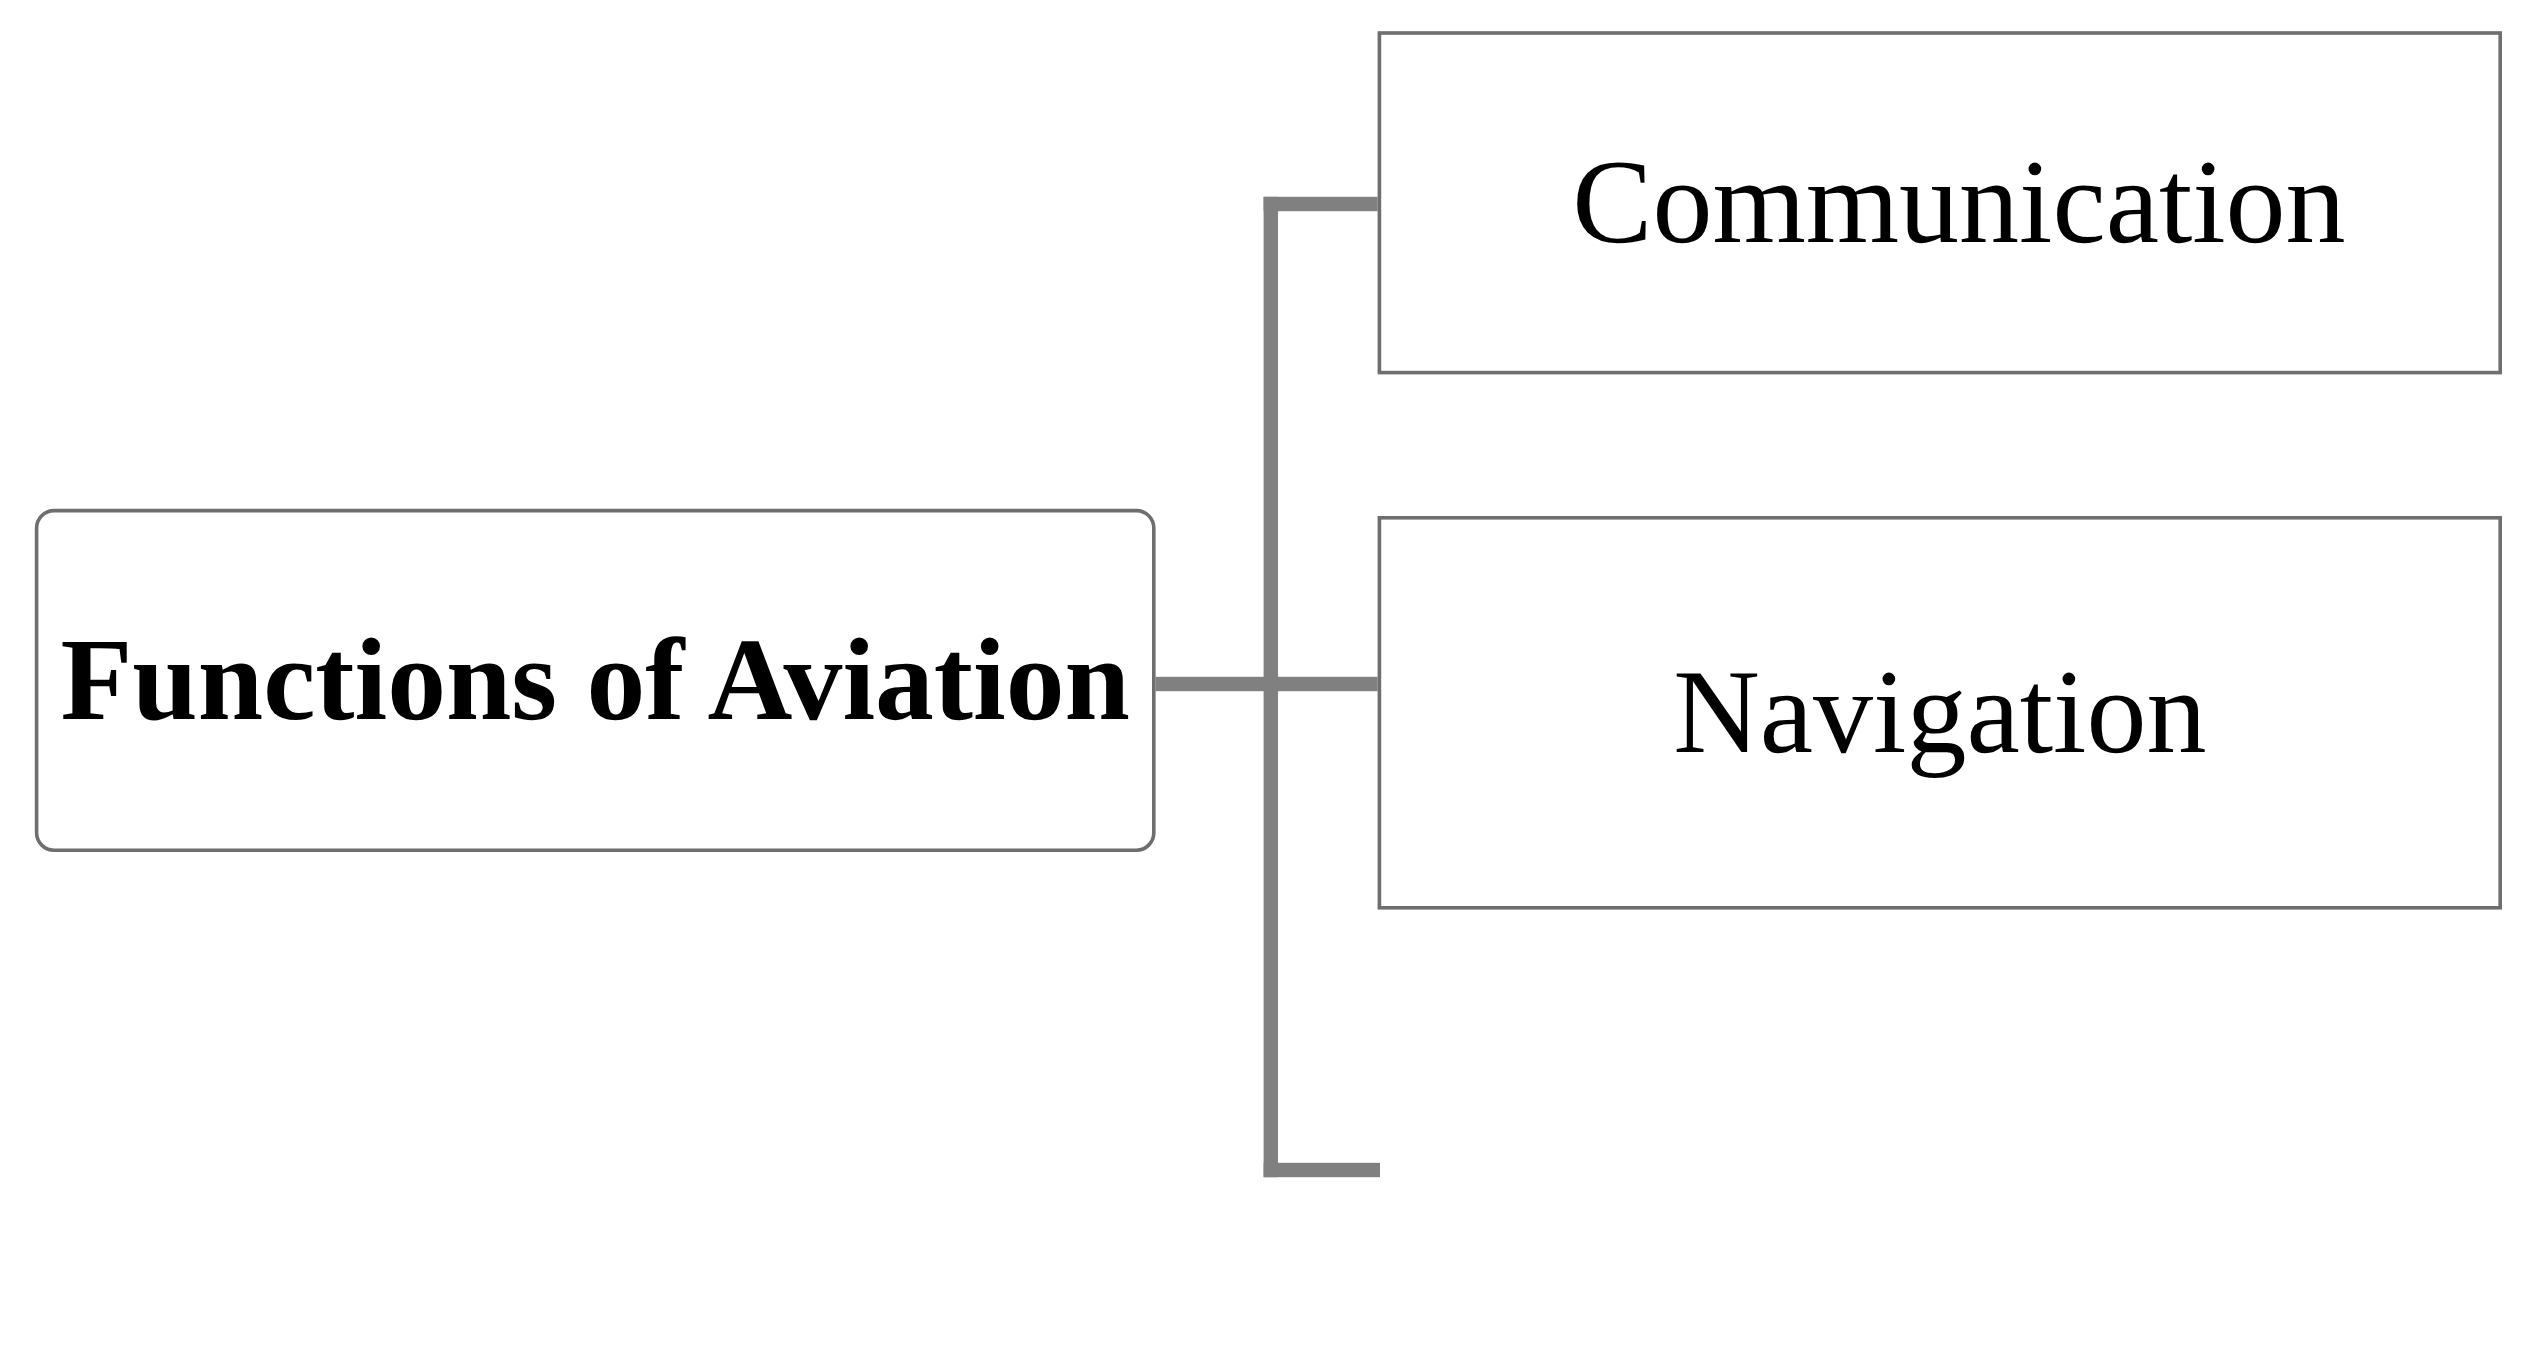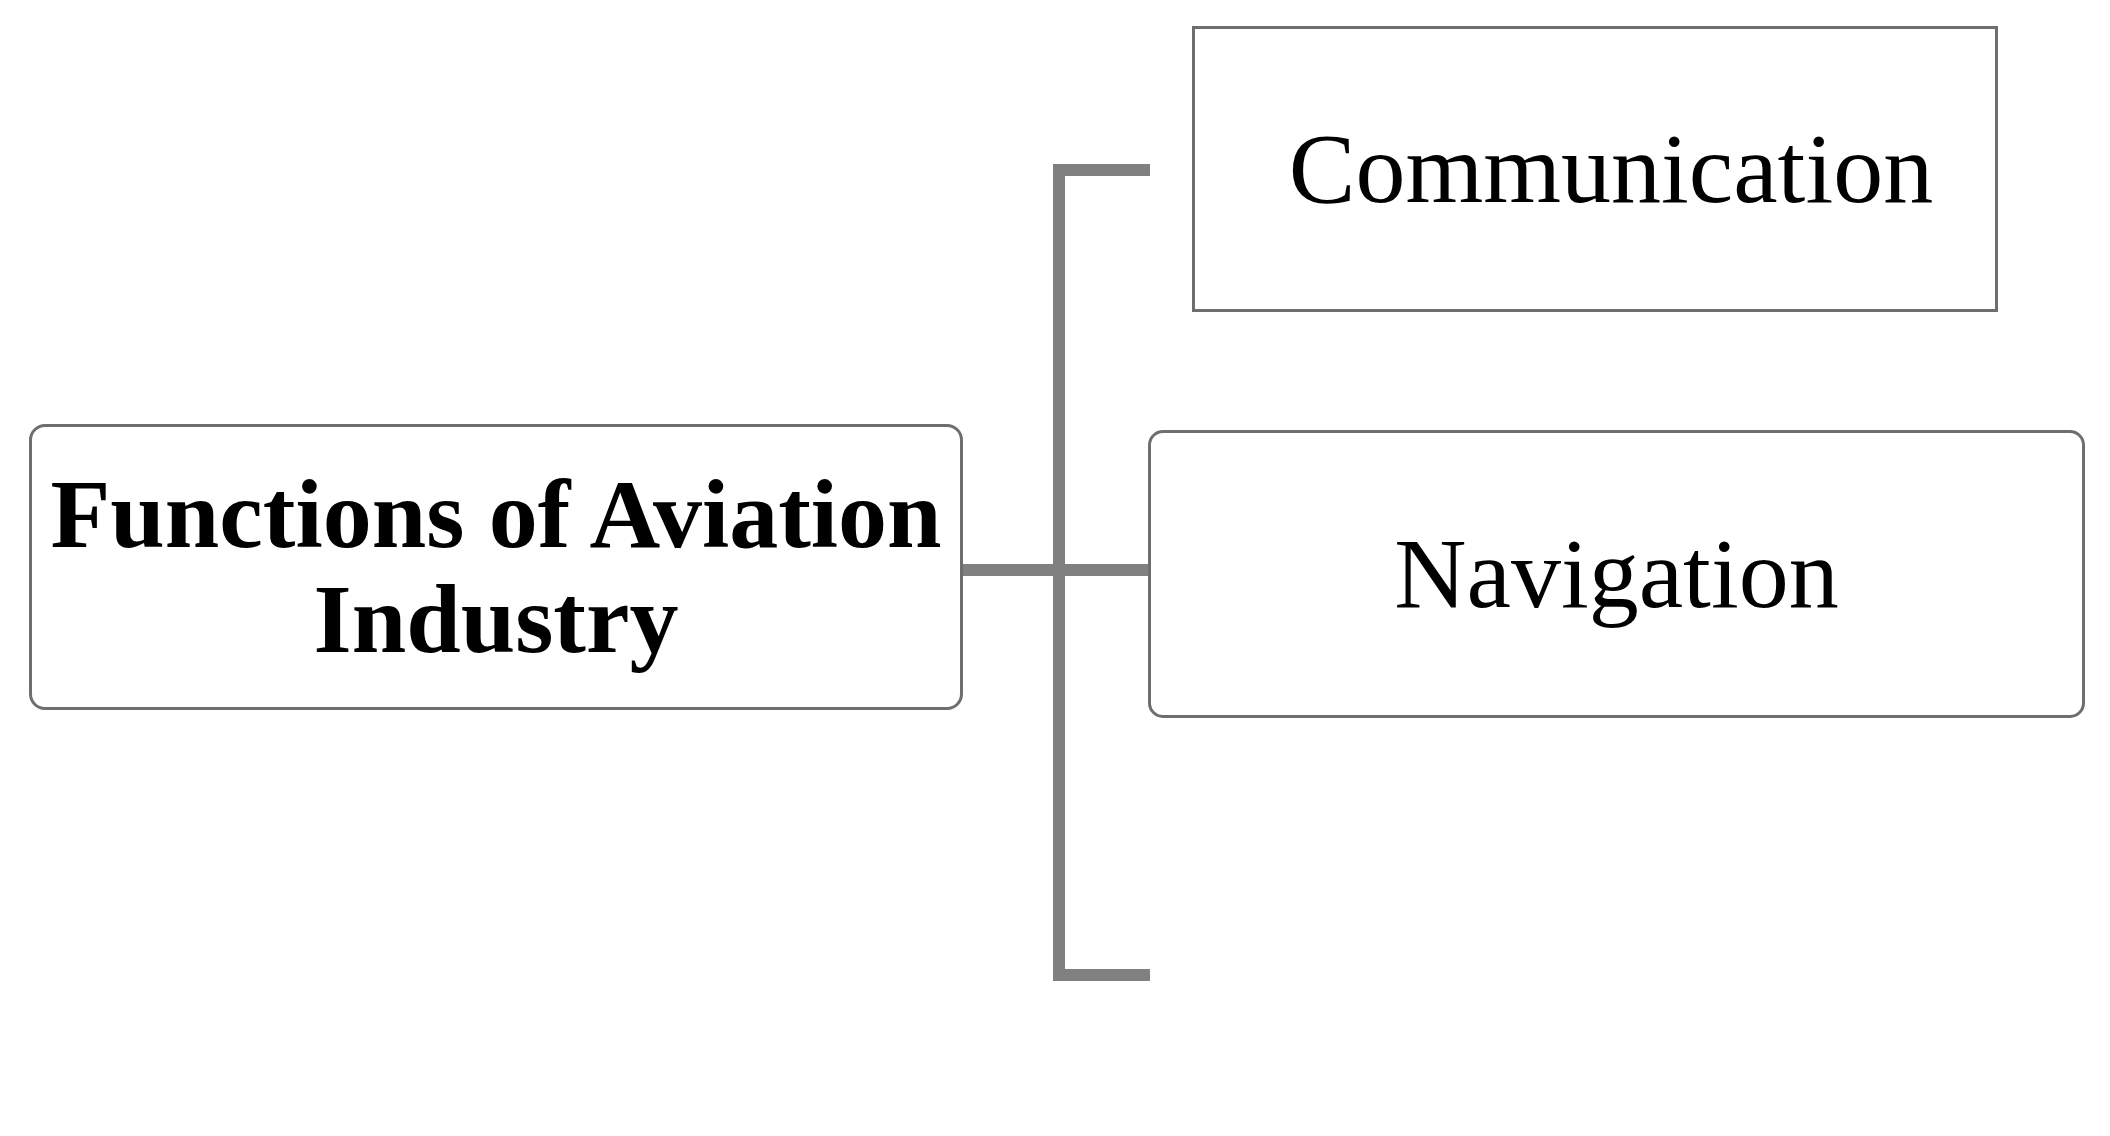--- a/index.html
+++ b/index.html
@@ -31,22 +31,22 @@
   }
   .root-box {
     left: 29px; top: 424px; width: 934px; height: 286px; border-radius: 16px;
   }
   .root-label {
     font-weight: bold;
     font-size: 98px;
     line-height: 1.07;
   }
   .root-label span { display: block; }
-  .child-box-1 { left: 1192px; top: 26px;  width: 806px; height: 286px; padding-left: 32px; }
-  .child-box-2 { left: 1148px; top: 430px; width: 937px; height: 288px; border-radius: 15px; }
+  .child-box-1 { left: 1148px; top: 26px;  width: 937px; height: 286px; padding-left: 32px; }
+  .child-box-2 { left: 1148px; top: 430px; width: 937px; height: 328px; }
   .child-box-3 { left: 1148px; top: 827px; width: 937px; height: 294px; }
   .child-label {
     font-weight: normal;
     font-size: 100px;
     line-height: 1;
   }
   .connector {
     position: absolute;
     background: var(--connector);
   }
@@ -61,21 +61,20 @@
 <div class="canvas">
 
   <div class="connector conn-trunk"></div>
   <div class="connector conn-branch-top"></div>
   <div class="connector conn-branch-mid"></div>
   <div class="connector conn-branch-bot"></div>
 
   <div class="box root-box">
     <div class="root-label">
       <span>Functions of Aviation</span>
-      <span>Industry</span>
     </div>
   </div>
 
   <div class="box child-box-1">
     <div class="child-label">Communication</div>
   </div>
 
   <div class="box child-box-2">
     <div class="child-label">Navigation</div>
   </div>

